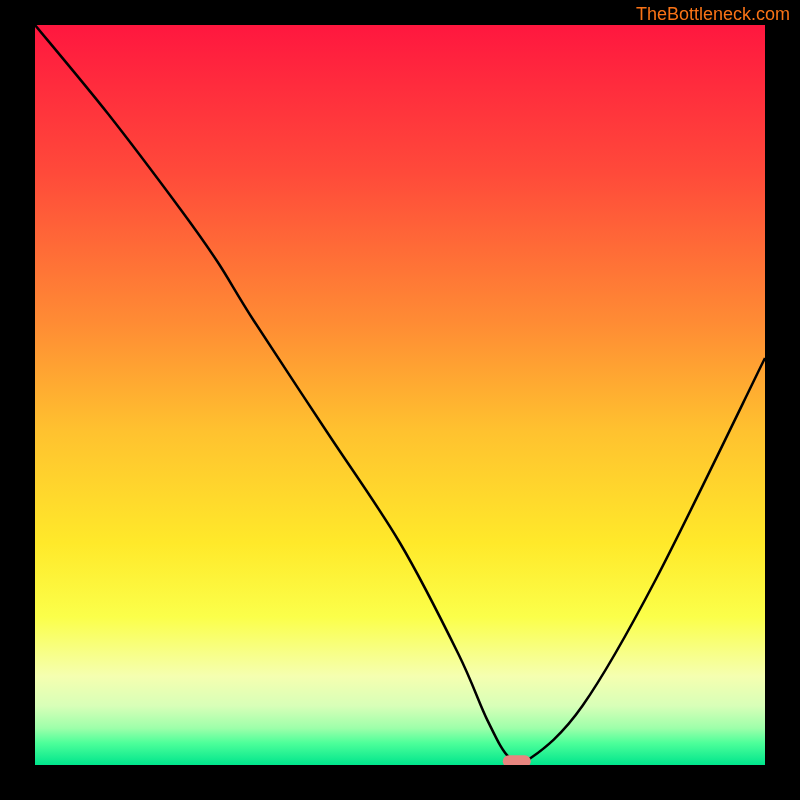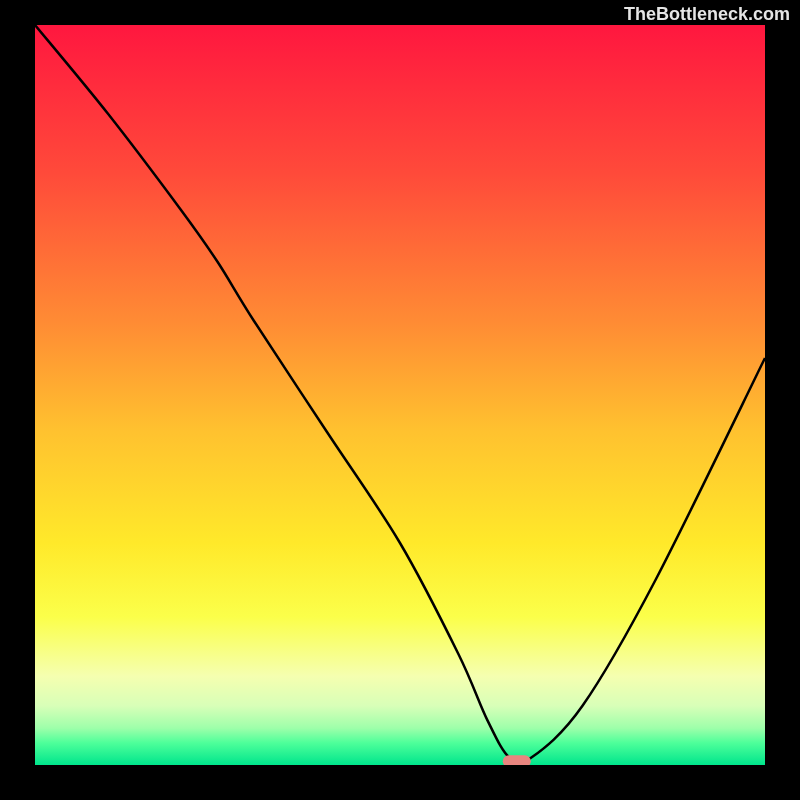--- a/index.html
+++ b/index.html
@@ -8,24 +8,24 @@
     width: 800px;
     height: 800px;
     background: #000;
     position: relative;
     overflow: hidden;
   }
   .watermark {
     position: absolute;
     top: 4px;
     right: 10px;
-    color: #e5e5e5;
+    color: #f97316;
     font-family: Arial, sans-serif;
     font-size: 18px;
-    font-weight: bold;
+    font-weight: normal;
     z-index: 10;
   }
   .plot {
     position: absolute;
     left: 35px;
     top: 25px;
     width: 730px;
     height: 740px;
   }
   svg {

